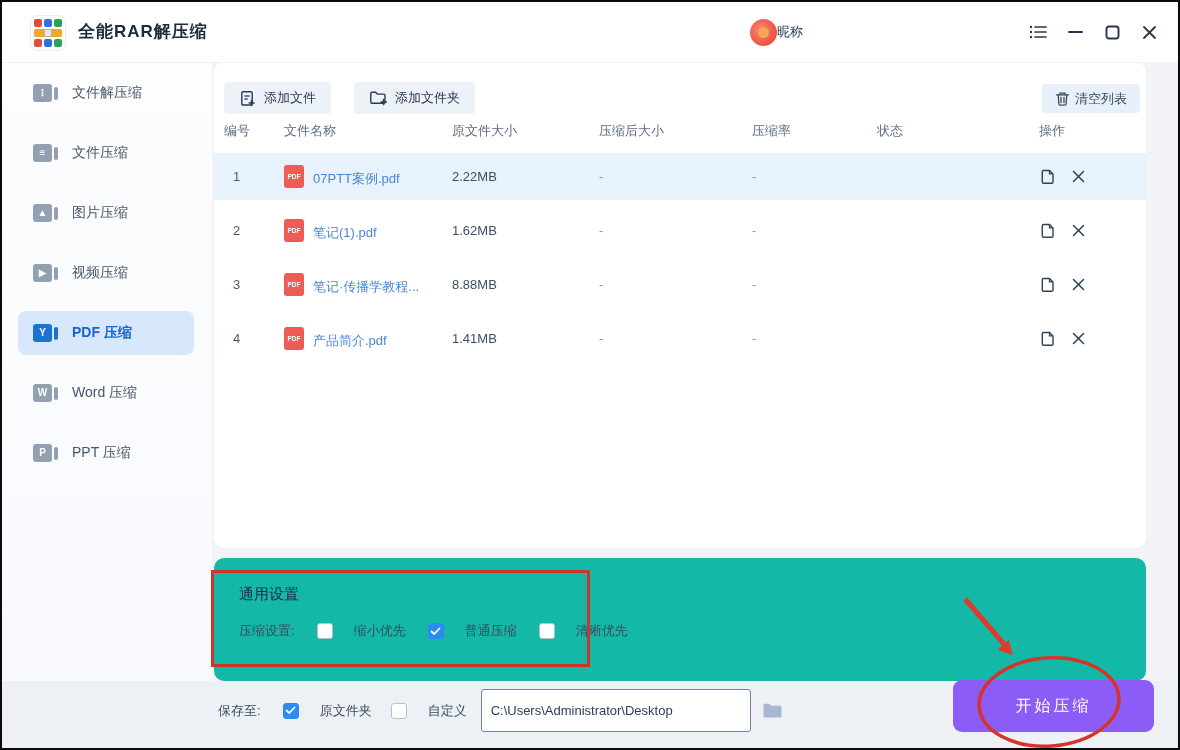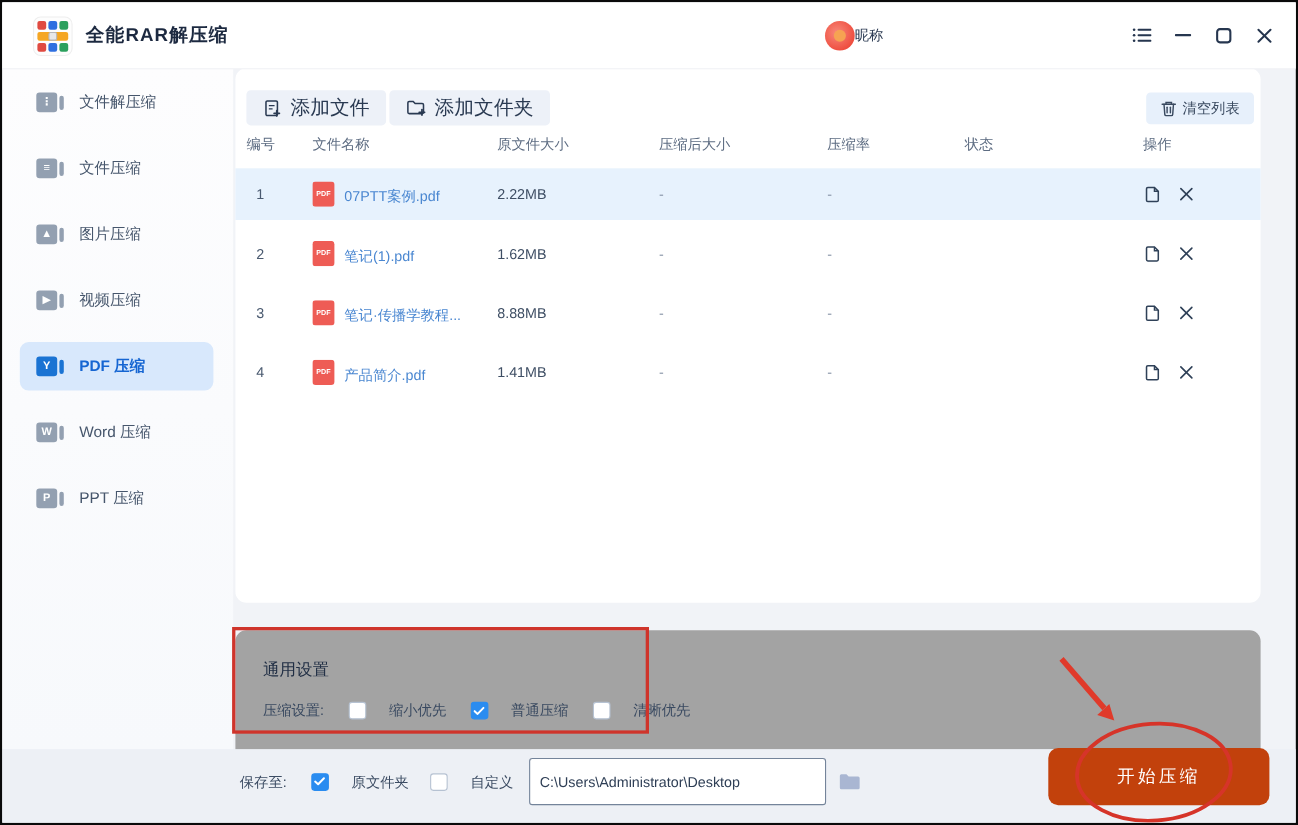--- a/index.html
+++ b/index.html
@@ -29,51 +29,51 @@
   .side-item { width:176px; height:44px; margin:0 16px 16px 16px; border-radius:8px; display:flex; align-items:center; padding-left:15px; gap:14px; cursor:pointer; }
   .side-item .label { font-size:14px; color:#46566c; }
   .side-item.selected { background:#d8e8fc; }
   .side-item.selected .label { color:#1565d2; font-weight:bold; }
   .side-icon { display:flex; align-items:center; gap:2px; }
   .si-main { width:19px; height:18px; border-radius:3px; background:#93a0b1; color:#fff; font-size:10px; font-weight:bold; display:flex; align-items:center; justify-content:center; line-height:1; }
   .si-bar { width:4px; height:13px; border-radius:2px; background:#93a0b1; }
   .side-item.selected .si-main, .side-item.selected .si-bar { background:#1a73d3; }
   
   .file-card { position:absolute; left:212px; top:60px; width:932px; height:486px; background:#fff; border-radius:10px; }
-  .toolbar-btn { position:absolute; top:20px; height:32px; background:#edf1f8; border:none; border-radius:4px; display:flex; align-items:center; gap:8px; padding:0 15px; font-size:18px; color:#2a3a52; cursor:pointer; font-family:inherit; }
+  .toolbar-btn { position:absolute; top:20px; height:32px; background:#edf1f8; border:none; border-radius:4px; display:flex; align-items:center; gap:8px; padding:0 15px; font-size:13px; color:#2a3a52; cursor:pointer; font-family:inherit; }
   .btn-addfile { left:10px; }
   .btn-addfolder { left:140px; }
   .btn-clear { position:absolute; top:22px; right:6px; height:29px; background:#e7f0fb; border:none; border-radius:4px; display:flex; align-items:center; gap:5px; padding:0 13px; font-size:13px; color:#3a4a60; cursor:pointer; font-family:inherit; }
   .tgrid { display:grid; grid-template-columns:60px 168px 147px 153px 125px 162px 1fr; padding:0 10px; align-items:center; }
   .thead { position:absolute; left:0; right:0; top:60px; font-size:13px; color:#5d6c82; }
   .tbody { position:absolute; left:0; right:0; top:91px; }
   .trow { height:47px; margin-bottom:7px; font-size:13px; }
   .trow.highlight { background:#e7f2fd; }
   .cell-no { color:#4a5a70; padding-left:9px; }
   .cell-name { display:flex; align-items:flex-end; gap:9px; overflow:hidden; }
   .pdf-badge { width:20px; height:23px; background:#ee5c55; border-radius:3px; color:#fff; font-size:6.5px; font-weight:bold; display:flex; align-items:center; justify-content:center; flex:none; }
   .fname { color:#4a87d1; white-space:nowrap; overflow:hidden; }
   .cell-size { color:#3e4e64; }
   .cell-dash { color:#8895a8; }
   .progress { width:84px; height:5px; border-radius:3px; background:#e2e8f0; }
   .cell-ops { display:flex; align-items:center; gap:15px; }
   .op { cursor:pointer; display:flex; align-items:center; color:#2f4158; }
   
-  .settings-card { position:absolute; left:212px; top:571px; width:932px; height:123px; background:#a3a3a3; border-radius:10px; }
+  .settings-card { position:absolute; left:212px; top:556px; width:932px; height:123px; background:#14b8a6; border-radius:10px; }
   .settings-title { position:absolute; left:25px; top:27px; font-size:15px; color:#202e44; }
   .settings-row { position:absolute; left:25px; top:64px; display:flex; align-items:center; font-size:13px; color:#3a4a61;text-align:center; }
   .opt { display:flex; align-items:center; gap:21px; margin-left:22px; cursor:pointer; }
   .cbx { width:16px; height:16px; border-radius:3px; border:1.5px solid #b6c2d2; background:#fff; display:flex; align-items:center; justify-content:center; flex:none; }
   .cbx.checked { background:#2a8cf0; border-color:#2a8cf0; }
   
   .footer { position:absolute; left:0; bottom:0; right:0; height:67px; background:#edf0f5; display:flex; align-items:center; padding-left:216px; padding-bottom:8px; font-size:13px; color:#3c4c63; }
   .footer .opt:first-of-type { margin-left:10px; }
   .path-input { margin-left:14px; width:270px; height:43px; border:1px solid #74849a; border-radius:3px; background:#fff; font-size:13px; color:#2e3e55; padding:0 9px; font-family:inherit; }
   .folder-fill { margin-left:11px; cursor:pointer; display:flex; }
-  .start-btn { position:absolute; left:951px; top:678px; width:201px; height:52px; background:#c2410c; border:none; border-radius:9px; color:#fff; font-size:16px; letter-spacing:3px; cursor:pointer; font-family:inherit; z-index:3; }
+  .start-btn { position:absolute; left:951px; top:678px; width:201px; height:52px; background:#8b5cf6; border:none; border-radius:9px; color:#fff; font-size:16px; letter-spacing:3px; cursor:pointer; font-family:inherit; z-index:3; }
   
   .red-rect { position:absolute; left:209px; top:568px; width:379px; height:97px; border:3px solid #cf342b; z-index:6; pointer-events:none; }
   .anno-svg { position:absolute; left:0; top:0; width:1176px; height:746px; z-index:7; pointer-events:none; }
 </style>
 </head>
 <body>
 
 <div class="window">
 
   <div class="titlebar">

